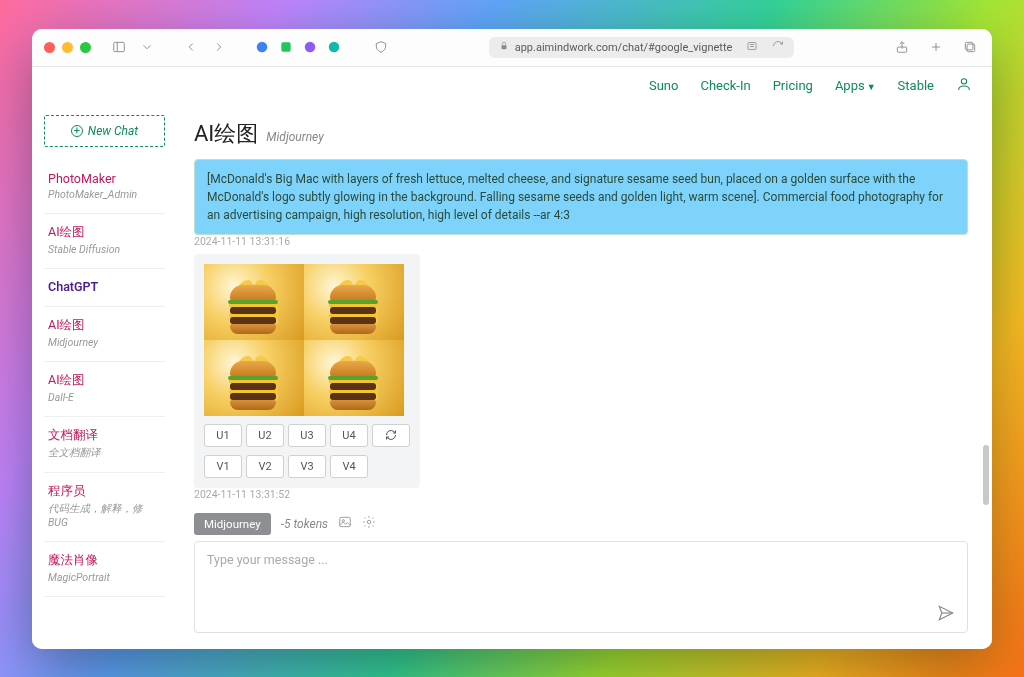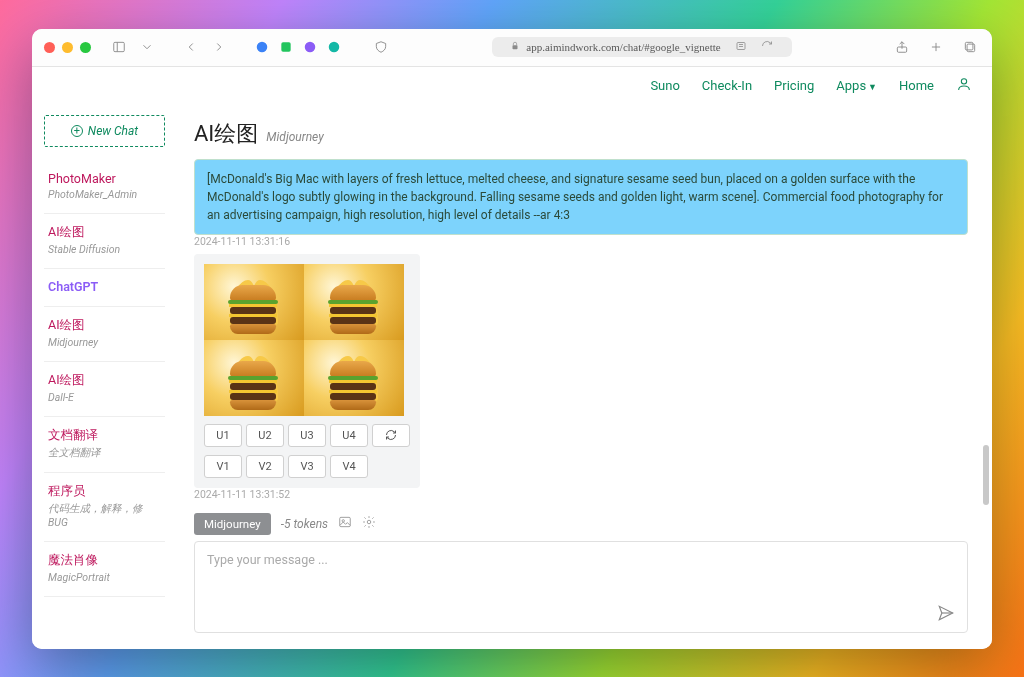--- a/index.html
+++ b/index.html
@@ -51,21 +51,20 @@
     background:#ececec;
     border-radius:6px;
     padding:3px 10px;
     display:flex;
     align-items:center;
     gap:6px;
     font-size:11px;
     color:#5a5a5a;
     min-width:300px;
     justify-content:center;
-    font-family:Liberation Serif, serif;
   }
   .addr .lock svg { width:10px;height:10px;fill:#8a8a8a; }
   .addr .reader { margin-left:8px; color:#8a8a8a; }
   .tb-right { display:flex; gap:14px; align-items:center; color:#8a8a8a; }
 
   .content {
     flex:1;
     display:flex;
     flex-direction:column;
     background:#fff;
@@ -113,21 +112,21 @@
     cursor:pointer;
   }
   .newchat .plus { font-style:normal; font-size:11px; border:1px solid #0f8a5f; border-radius:50%; width:12px;height:12px; display:inline-flex;align-items:center;justify-content:center; line-height:1; }
   .sbitem {
     padding:10px 4px 12px;
     border-bottom:1px solid #eee;
     cursor:pointer;
   }
   .sbitem .t { font-size:12.5px; color:#be185d; }
   .sbitem .s { font-size:10.5px; color:#999; font-style:italic; margin-top:2px; }
-  .sbitem.active .t { color:#8b5cf6; font-weight:600; }
+  .sbitem.active .t { color:#4c1d95; font-weight:600; }
 
   .main {
     flex:1;
     display:flex;
     flex-direction:column;
     overflow:hidden;
     position:relative;
     padding:0 0 0 8px;
   }
   .chat-scroll {
@@ -316,21 +315,21 @@
       </div>
     </div>
   </div>
 
   <div class="content">
     <div class="topnav">
       <a>Suno</a>
       <a>Check-In</a>
       <a>Pricing</a>
       <a><span>Apps</span><span class="caret">▼</span></a>
-      <a>Home</a>
+      <a>Stable</a>
       <span class="usr">
         <svg viewBox="0 0 24 24">
             <circle cx="12" cy="8" r="4"></circle>
             <path d="M4 21c0-4 4-6 8-6s8 2 8 6"></path>
           </svg>
       </span>
     </div>
 
     <div class="body">
       <div class="sidebar">

